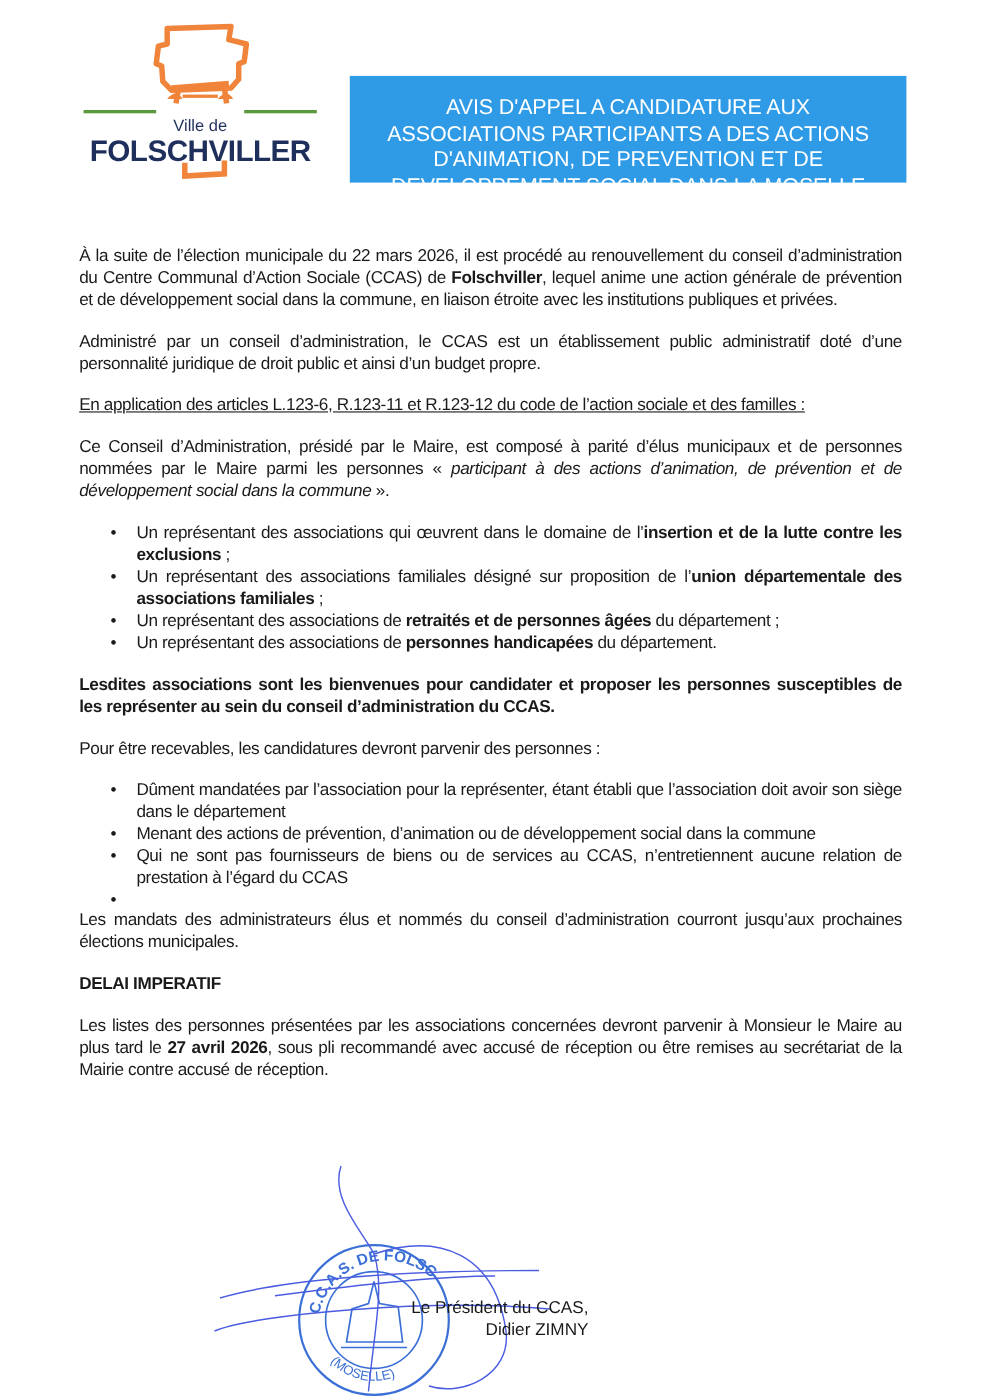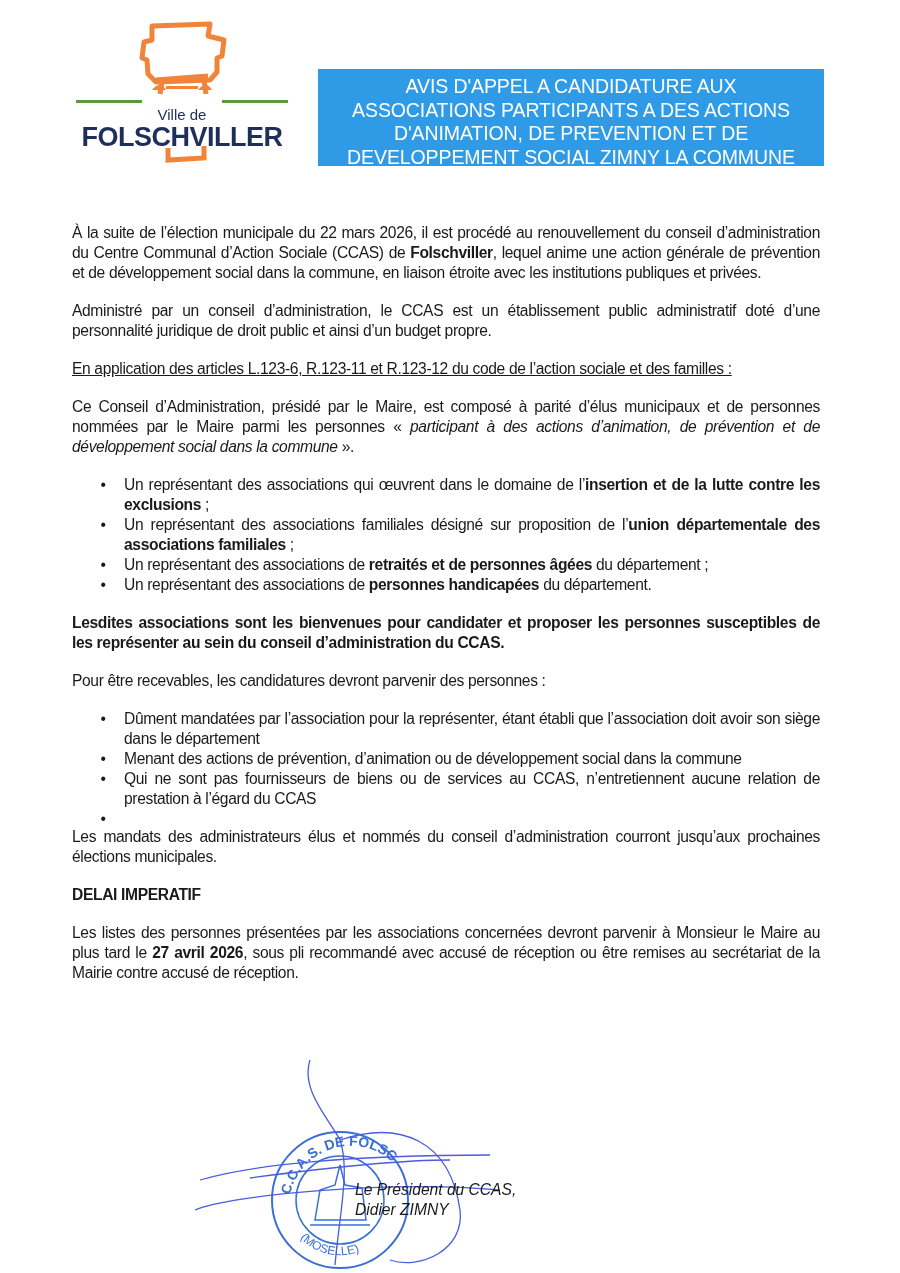--- a/index.html
+++ b/index.html
@@ -14,41 +14,41 @@
     font-size: 15px; color: #1f2f5c; font-family: "Liberation Sans", sans-serif;
   }
   .logo-name {
     position: absolute; left: 0; width: 220px; top: 104px; text-align: center;
     font-size: 27px; font-weight: bold; color: #1f2f5c; letter-spacing: -0.5px;
     font-family: "Liberation Sans", sans-serif;
   }
   .banner {
     position: absolute; left: 318px; top: 69px; width: 506px; height: 97px;
     background: #2f9be6; color: #ffffff; text-align: center;
-    font-size: 19.5px; line-height: 23.5px; padding-top: 6px; box-sizing: border-box;
+    font-size: 19.5px; line-height: 23.5px; padding-top: 18px; box-sizing: border-box;
     letter-spacing: -0.1px;
   }
   .content {
     position: absolute; left: 72px; top: 207px; width: 748px;
     font-size: 15.6px; line-height: 20px; text-align: justify;
     font-family: "Liberation Sans", sans-serif; letter-spacing: -0.35px; margin-top: 16px;
   }
   .content p { margin: 0 0 18px 0; }
   .content b { font-weight: bold; }
   .content i { font-style: italic; }
   .underline { text-decoration: underline; }
   ul.bullets { list-style: none; margin: 0 0 18px 0; padding: 0 0 0 52px; }
   ul.bullets li { position: relative; margin: 0; }
   ul.bullets li .bullet {
     position: absolute; left: -26px; top: 0; width: 10px; text-align: center;
   }
   .heading-plain { font-weight: bold; }
   .signature {
     position: absolute; left: 355px; top: 1180px; font-size: 15.6px; line-height: 20px;
-    text-align: left; width: 180px; font-style: italic;
+    text-align: right; width: 180px;
   }
   .stamp { position: absolute; left: 190px; top: 1060px; width: 320px; height: 210px; }
 </style>
 </head>
 <body>
 
 <div class="logo">
   <svg width="220" height="150" viewBox="0 0 220 150">
 
     <g fill="none" stroke="#f0843a" stroke-width="5" stroke-linejoin="round">
@@ -68,21 +68,21 @@
     <path d="M96 130 L96 142 L132 140 L132 128" fill="none" stroke="#f0843a" stroke-width="5"></path>
   </svg>
   <div class="logo-ville">Ville de</div>
   <div class="logo-name">FOLSCHVILLER</div>
 </div>
 
 <div class="banner">
   <div>AVIS D'APPEL A CANDIDATURE AUX</div>
   <div>ASSOCIATIONS PARTICIPANTS A DES ACTIONS</div>
   <div>D'ANIMATION, DE PREVENTION ET DE</div>
-  <div>DEVELOPPEMENT SOCIAL ZIMNY LA COMMUNE</div>
+  <div>DEVELOPPEMENT SOCIAL DANS LA MOSELLE</div>
 </div>
 
 <div class="content">
   <p>
     <span>À la suite de l’élection municipale du 22 mars 2026, il est procédé au renouvellement du conseil d’administration du Centre Communal d’Action Sociale (CCAS) de </span><b>Folschviller</b><span>, lequel anime une action générale de prévention et de développement social dans la commune, en liaison étroite avec les institutions publiques et privées.</span>
   </p>
   <p>Administré par un conseil d’administration, le CCAS est un établissement public administratif doté d’une personnalité juridique de droit public et ainsi d’un budget propre.</p>
   <p class="underline">En application des articles L.123-6, R.123-11 et R.123-12 du code de l’action sociale et des familles :</p>
   <p>
     <span>Ce Conseil d’Administration, présidé par le Maire, est composé à parité d’élus municipaux et de personnes nommées par le Maire parmi les personnes « </span><i>participant à des actions d’animation, de prévention et de développement social dans la commune</i><span> ».</span>

